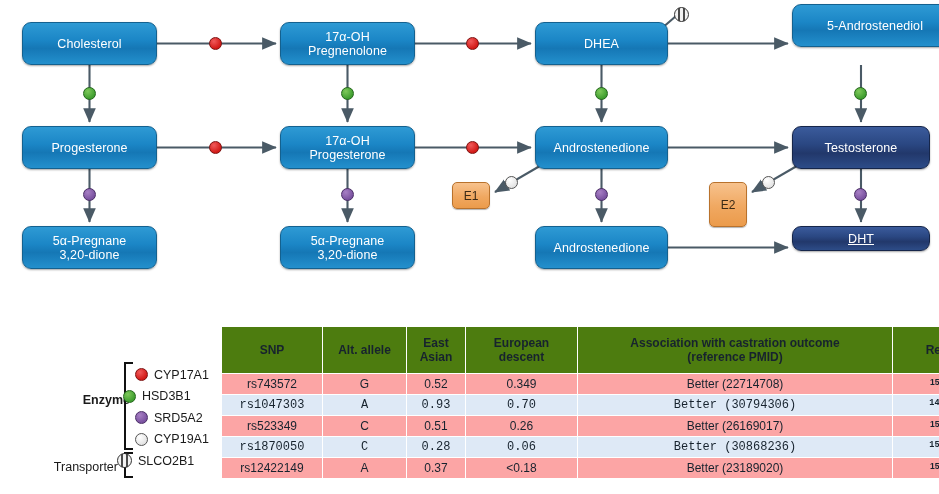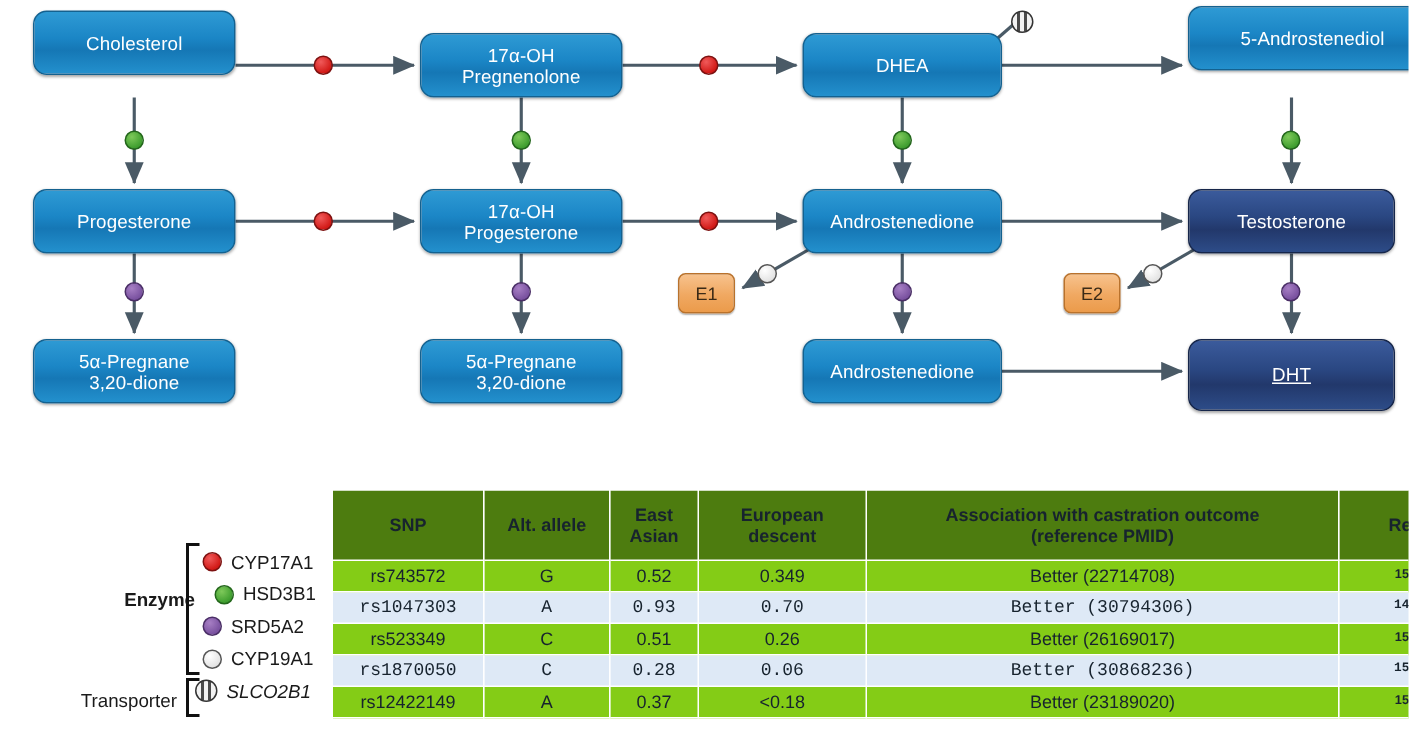--- a/index.html
+++ b/index.html
@@ -67,21 +67,21 @@
   }
   th,td{
     border:1px solid #ffffff;color:#17232e;text-align:center;
     font-size:12px;padding:0;
   }
   thead th{
     background:#4d7c0f;font-weight:bold;font-size:12px;line-height:14px;
     height:42px;vertical-align:middle;padding:2px 3px;
   }
   tbody tr{height:21px;}
-  tbody tr.odd td{background:#84cc16;}
+  tbody tr.odd td{background:#fca5a5;}
   tbody tr.even td{background:#dee9f6;font-family:Liberation Mono, monospace;}
   td.ref{font-size:8.5px;vertical-align:top;padding-top:3px;font-weight:bold;}
   .c-snp{width:94px;}
   .c-allele{width:77px;}
   .c-east{width:52px;}
   .c-euro{width:105px;}
   .c-assoc{width:308px;}
   .c-ref{width:82px;}
 </style>
 </head>
@@ -124,21 +124,21 @@
       <path d="M802,163 L752,192"></path>
     </g>
 
     <g stroke="#4a5a66" stroke-width="2.1" fill="none">
       <path d="M661,29 L676,16"></path>
     </g>
     <circle cx="661" cy="29" r="3.6" fill="#4a5a66"></circle>
   </svg>
 
   <div id="nodes-layer">
-      <div class="node light" style="left: 22px; top: 7px; width: 135px; height: 43px;">
+      <div class="node light" style="left: 22px; top: 22px; width: 135px; height: 43px;">
         <span>Cholesterol</span>
       </div>
       <div class="node light" style="left: 280px; top: 22px; width: 135px; height: 43px;">
         <span>17α-OH<br>Pregnenolone</span>
       </div>
       <div class="node light" style="left: 535px; top: 22px; width: 133px; height: 43px;">
         <span>DHEA</span>
       </div>
       <div class="node light" style="left: 792px; top: 4px; width: 166px; height: 43px;">
         <span>5-Androstenediol</span>
@@ -157,29 +157,29 @@
       </div>
       <div class="node light" style="left: 22px; top: 226px; width: 135px; height: 43px;">
         <span>5α-Pregnane<br>3,20-dione</span>
       </div>
       <div class="node light" style="left: 280px; top: 226px; width: 135px; height: 43px;">
         <span>5α-Pregnane<br>3,20-dione</span>
       </div>
       <div class="node light" style="left: 535px; top: 226px; width: 133px; height: 43px;">
         <span>Androstenedione</span>
       </div>
-      <div class="node dark" style="left: 792px; top: 226px; width: 138px; height: 48px; text-decoration: underline;">
+      <div class="node dark" style="left: 792px; top: 226px; width: 138px; height: 25px; text-decoration: underline;">
         <span>DHT</span>
       </div>
     </div>
   <div id="ebox-layer">
       <div class="ebox" style="left: 452px; top: 182px; width: 38px; height: 27px;">
         <span>E1</span>
       </div>
-      <div class="ebox" style="left: 709px; top: 182px; width: 38px; height: 27px;">
+      <div class="ebox" style="left: 709px; top: 182px; width: 38px; height: 45px;">
         <span>E2</span>
       </div>
     </div>
   <div id="markers-layer">
       <div class="dot red" style="left: 209px; top: 37px;"></div>
       <div class="dot red" style="left: 466px; top: 37px;"></div>
       <div class="dot green" style="left: 83px; top: 87px;"></div>
       <div class="dot green" style="left: 341px; top: 87px;"></div>
       <div class="dot green" style="left: 595px; top: 87px;"></div>
       <div class="dot green" style="left: 854px; top: 87px;"></div>
@@ -200,33 +200,33 @@
   <div class="legend">
     <div class="grp-label" style="left:12px;top:93px;width:118px;font-weight:bold;">Enzyme</div>
     <div class="grp-label" style="left:0;top:160px;width:118px;">Transporter</div>
     <div class="brk" style="left:124px;top:62px;width:9px;height:88px;"></div>
     <div class="brk" style="left:124px;top:152px;width:9px;height:26px;"></div>
     <div id="legend-rows">
         <div class="legrow" style="left: 135px; top: 64px;">
           <span class="dot red" style="position: relative;"></span>
           <span class="name">CYP17A1</span>
         </div>
-        <div class="legrow" style="left: 143px; top: 85.5px;">
+        <div class="legrow" style="left: 123px; top: 85.5px;">
           <span class="dot green" style="position: relative;"></span>
           <span class="name">HSD3B1</span>
         </div>
         <div class="legrow" style="left: 135px; top: 107px;">
           <span class="dot purple" style="position: relative;"></span>
           <span class="name">SRD5A2</span>
         </div>
         <div class="legrow" style="left: 135px; top: 128.5px;">
           <span class="dot white" style="position: relative;"></span>
           <span class="name">CYP19A1</span>
         </div>
-        <div class="legrow" style="left: 130px; top: 150px; font-style: italic;">
+        <div class="legrow" style="left: 117px; top: 150px;">
           <span class="dot striped" style="position: relative;"></span>
           <span class="name">SLCO2B1</span>
         </div>
       </div>
   </div>
 
   <table>
     <thead>
       <tr>
         <th class="c-snp">SNP</th>

